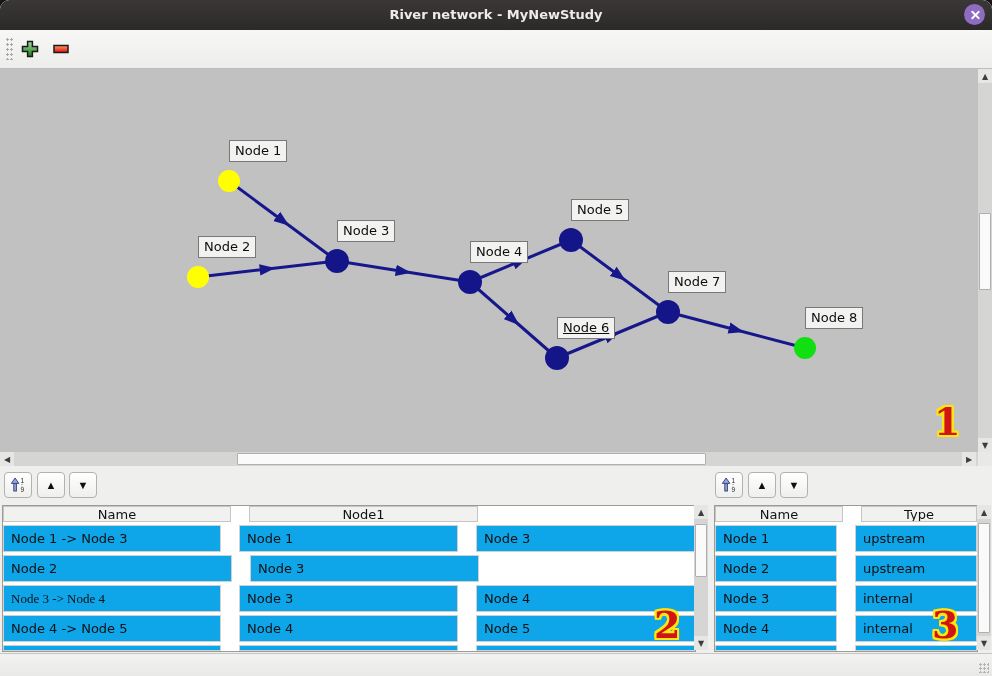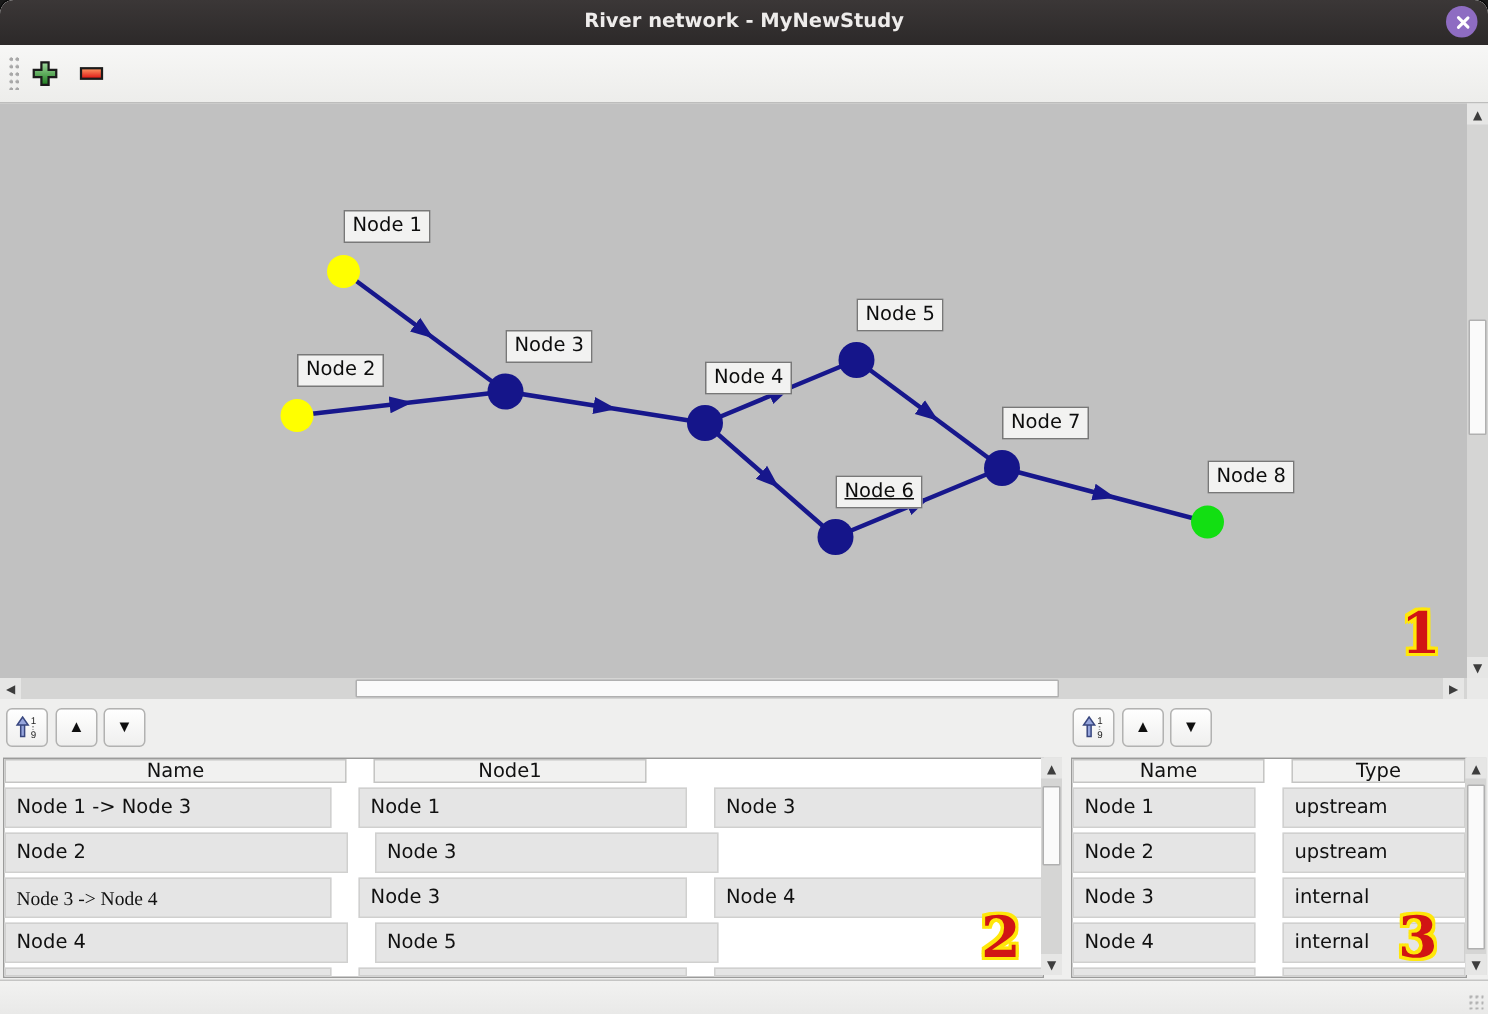--- a/index.html
+++ b/index.html
@@ -38,21 +38,21 @@
   
   .lower{position:absolute;top:466px;left:0;width:992px;height:187px;background:#efefee;}
   .panel{position:absolute;top:0;height:187px;}
   .pbtn{position:absolute;top:6px;width:28px;height:26px;background:linear-gradient(#ffffff,#efefee);
     border:1px solid #b2b2b1;border-radius:4px;display:flex;align-items:center;justify-content:center;
     padding:0;cursor:pointer;font-size:11px;color:#0f0f0f;}
   
   .grid{position:absolute;background:#ffffff;border:1px solid #9b9b9a;}
   .grow{display:flex;gap:18px;margin-top:3px;}
   .grow.ghead{margin-top:0;}
-  .gcell{box-sizing:border-box;border:1px solid #d0d0cf;background:#e5e5e5;height:27px;
+  .gcell{box-sizing:border-box;border:1px solid #d0d0cf;background:#0ea5e9;height:27px;
     display:flex;align-items:center;padding:0 7px;overflow:hidden;white-space:nowrap;}
   .ghead .gcell{background:#f1f1f0;border-color:#c5c5c4;justify-content:center;height:16px;padding:0;}
   .gempty .gcell{height:6px;}
   
   .statusbar{position:absolute;top:653px;left:0;width:992px;height:23px;box-sizing:border-box;
     background:linear-gradient(#f2f2f1,#e9e9e8);border-top:1px solid #c5c5c4;}
   .grip{position:absolute;right:3px;bottom:3px;width:10px;height:10px;
     background-image:radial-gradient(circle at 1.5px 1.5px,#b3b3b3 1px,transparent 1.2px);background-size:4px 4px;}
   
   .stamp{position:absolute;z-index:60;font-family:"DejaVu Serif","Liberation Serif",serif;
@@ -170,37 +170,38 @@
       <button class="pbtn" style="left:37px;">
           <span>▲</span>
         </button>
       <button class="pbtn" style="left:69px;">
           <span>▼</span>
         </button>
 
       <div class="grid" id="edges-grid" style="left:2px;top:39px;width:692px;">
           <div class="grow ghead">
             <div class="gcell" style="width: 228px;">Name</div>
-            <div class="gcell" style="width: 182px;">Node1</div>
+            <div class="gcell" style="width: 229px;">Node1</div>
           </div>
           <div class="grow ">
             <div class="gcell" style="width: 228px;">Node 1 -&gt; Node 3</div>
             <div class="gcell" style="width: 229px;">Node 1</div>
             <div class="gcell" style="width: 229px;">Node 3</div>
           </div>
           <div class="grow ">
             <div class="gcell" style="width: 229px;">Node 2</div>
             <div class="gcell" style="width: 229px;">Node 3</div>
           </div>
           <div class="grow ">
             <div class="gcell" style="width: 228px; font-family: Liberation Serif, serif;">Node 3 -&gt; Node 4</div>
             <div class="gcell" style="width: 229px;">Node 3</div>
             <div class="gcell" style="width: 229px;">Node 4</div>
           </div>
           <div class="grow ">
+            <div class="gcell" style="width: 228px;">Node 4 -&gt; Node 5</div>
             <div class="gcell" style="width: 229px;">Node 4</div>
             <div class="gcell" style="width: 229px;">Node 5</div>
           </div>
           <div class="grow gempty">
             <div class="gcell" style="width: 228px;"></div>
             <div class="gcell" style="width: 229px;"></div>
             <div class="gcell" style="width: 229px;"></div>
           </div>
         </div>
 

